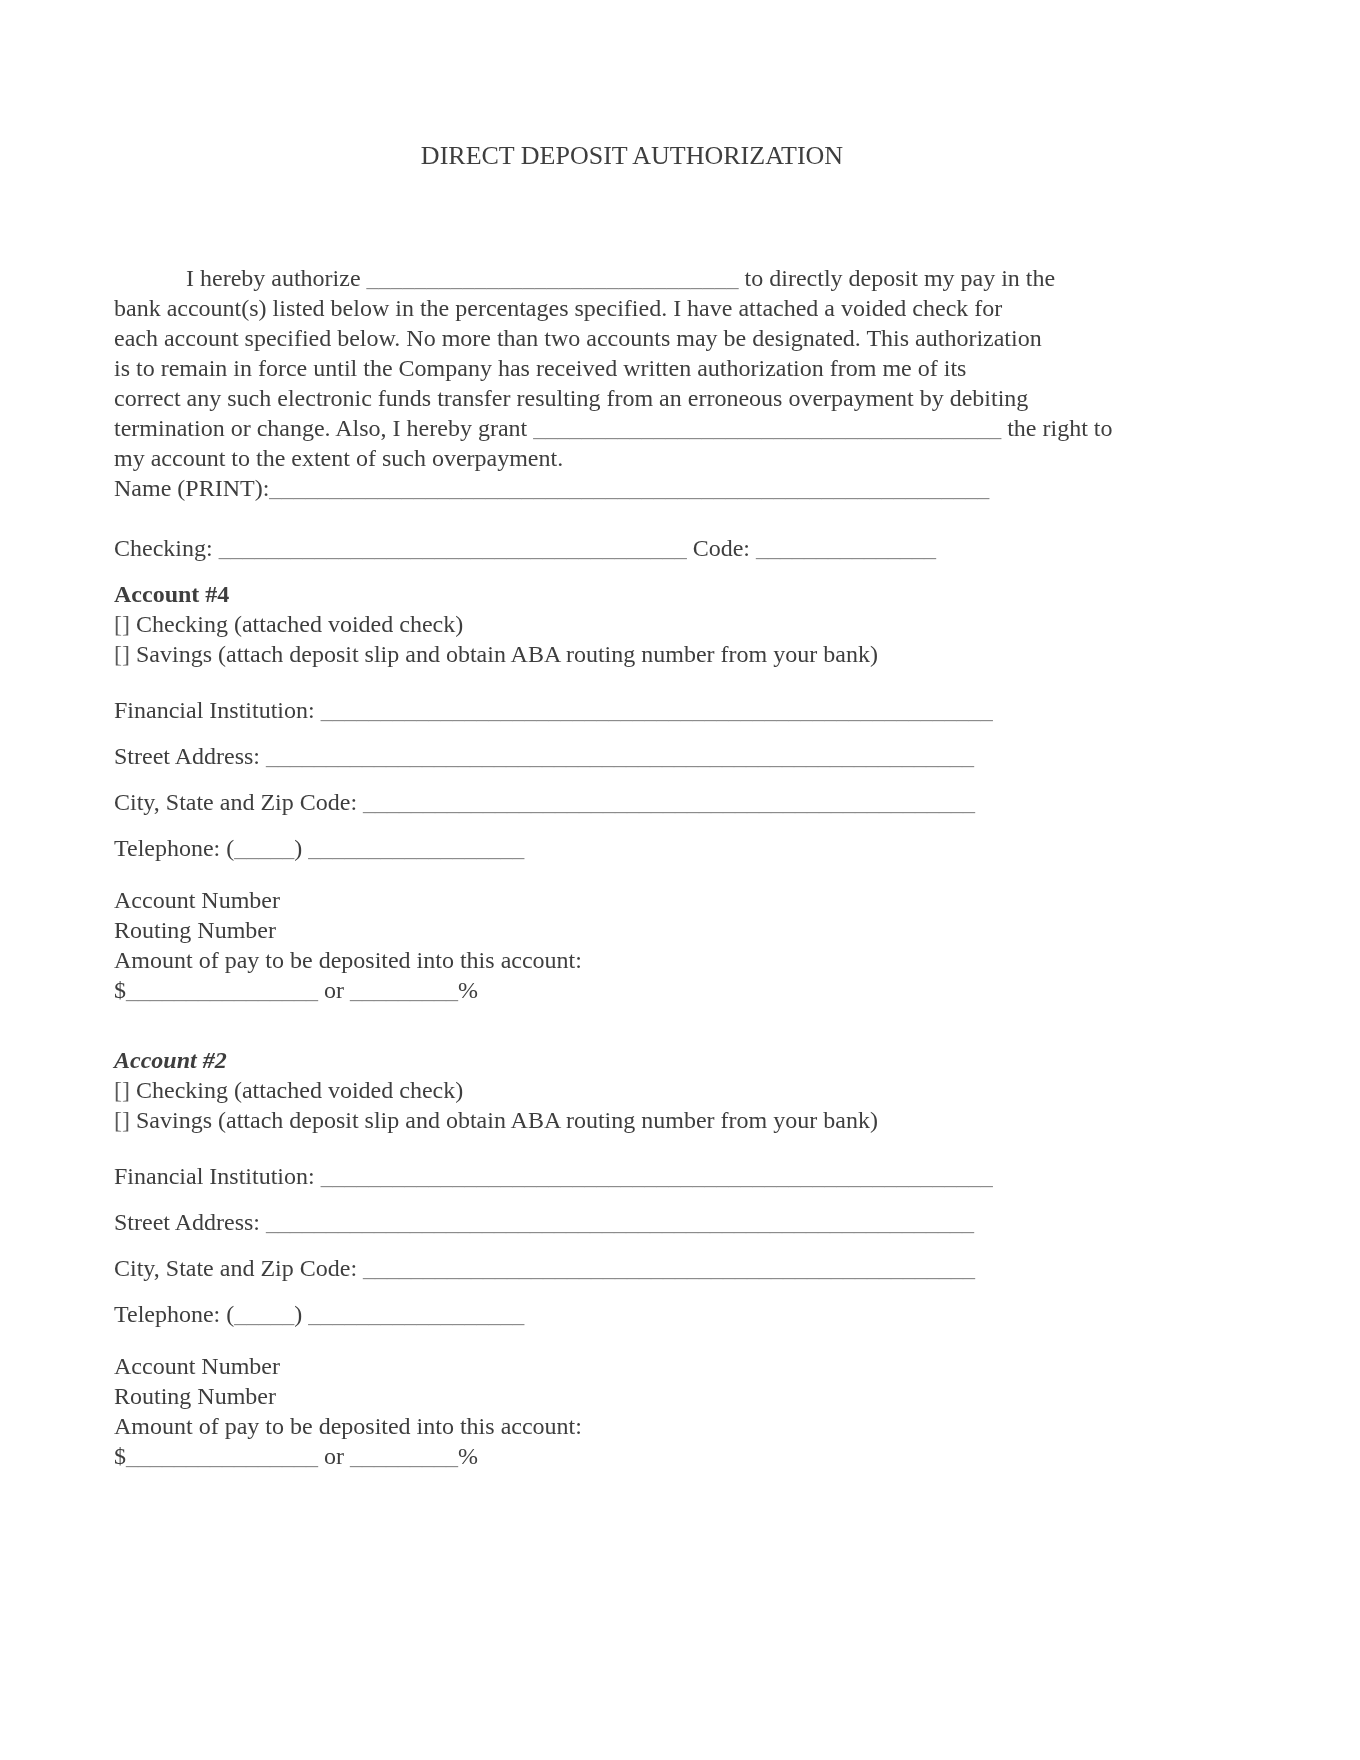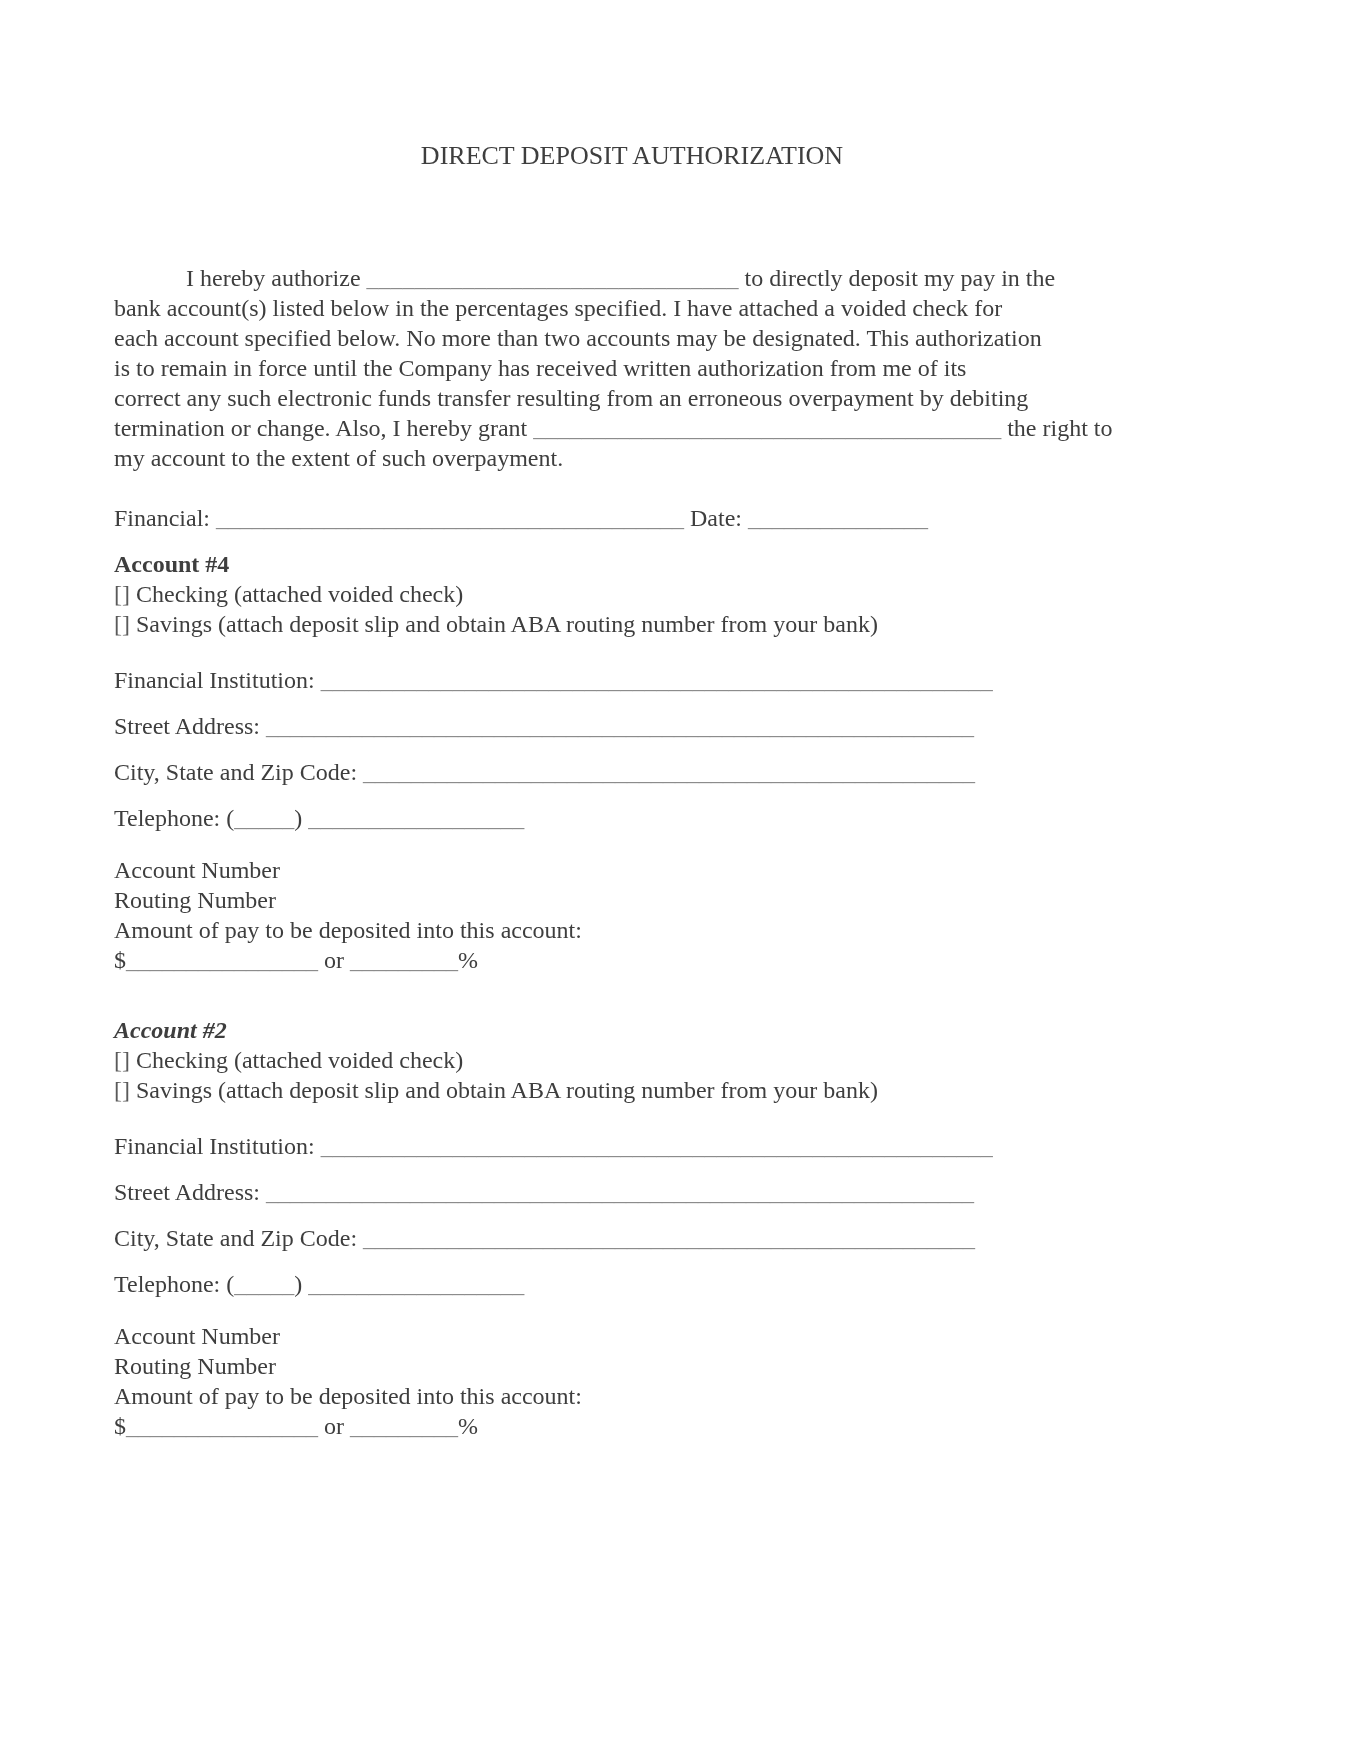--- a/index.html
+++ b/index.html
@@ -62,23 +62,24 @@
   <div class="content">
 
     <div class="intro">
       <div class="line indent"><span>I hereby authorize </span><span class="blank">_______________________________</span><span> to directly deposit my pay in the</span></div>
       <div class="line">bank account(s) listed below in the percentages specified. I have attached a voided check for</div>
       <div class="line">each account specified below. No more than two accounts may be designated. This authorization</div>
       <div class="line">is to remain in force until the Company has received written authorization from me of its</div>
       <div class="line">correct any such electronic funds transfer resulting from an erroneous overpayment by debiting</div>
       <div class="line"><span>termination or change. Also, I hereby grant </span><span class="blank">_______________________________________</span><span> the right to</span></div>
       <div class="line">my account to the extent of such overpayment.</div>
+      <div class="line"><span>Name (PRINT):</span><span class="blank">____________________________________________________________</span></div>
     </div>
 
-    <div class="line sig-row"><span>Financial: </span><span class="blank">_______________________________________</span><span> Date: </span><span class="blank">_______________</span></div>
+    <div class="line sig-row"><span>Checking: </span><span class="blank">_______________________________________</span><span> Code: </span><span class="blank">_______________</span></div>
 
     <section>
       <div class="line heading">Account #4</div>
       <div class="line"><span class="box">[]</span><span> Checking (attached voided check)</span></div>
       <div class="line"><span class="box">[]</span><span> Savings (attach deposit slip and obtain ABA routing number from your bank)</span></div>
 
       <div class="line field-first"><span>Financial Institution: </span><span class="blank">________________________________________________________</span></div>
       <div class="line field"><span>Street Address: </span><span class="blank">___________________________________________________________</span></div>
       <div class="line field"><span>City, State and Zip Code: </span><span class="blank">___________________________________________________</span></div>
       <div class="line field"><span>Telephone: (</span><span class="blank">_____</span><span>) </span><span class="blank">__________________</span></div>

